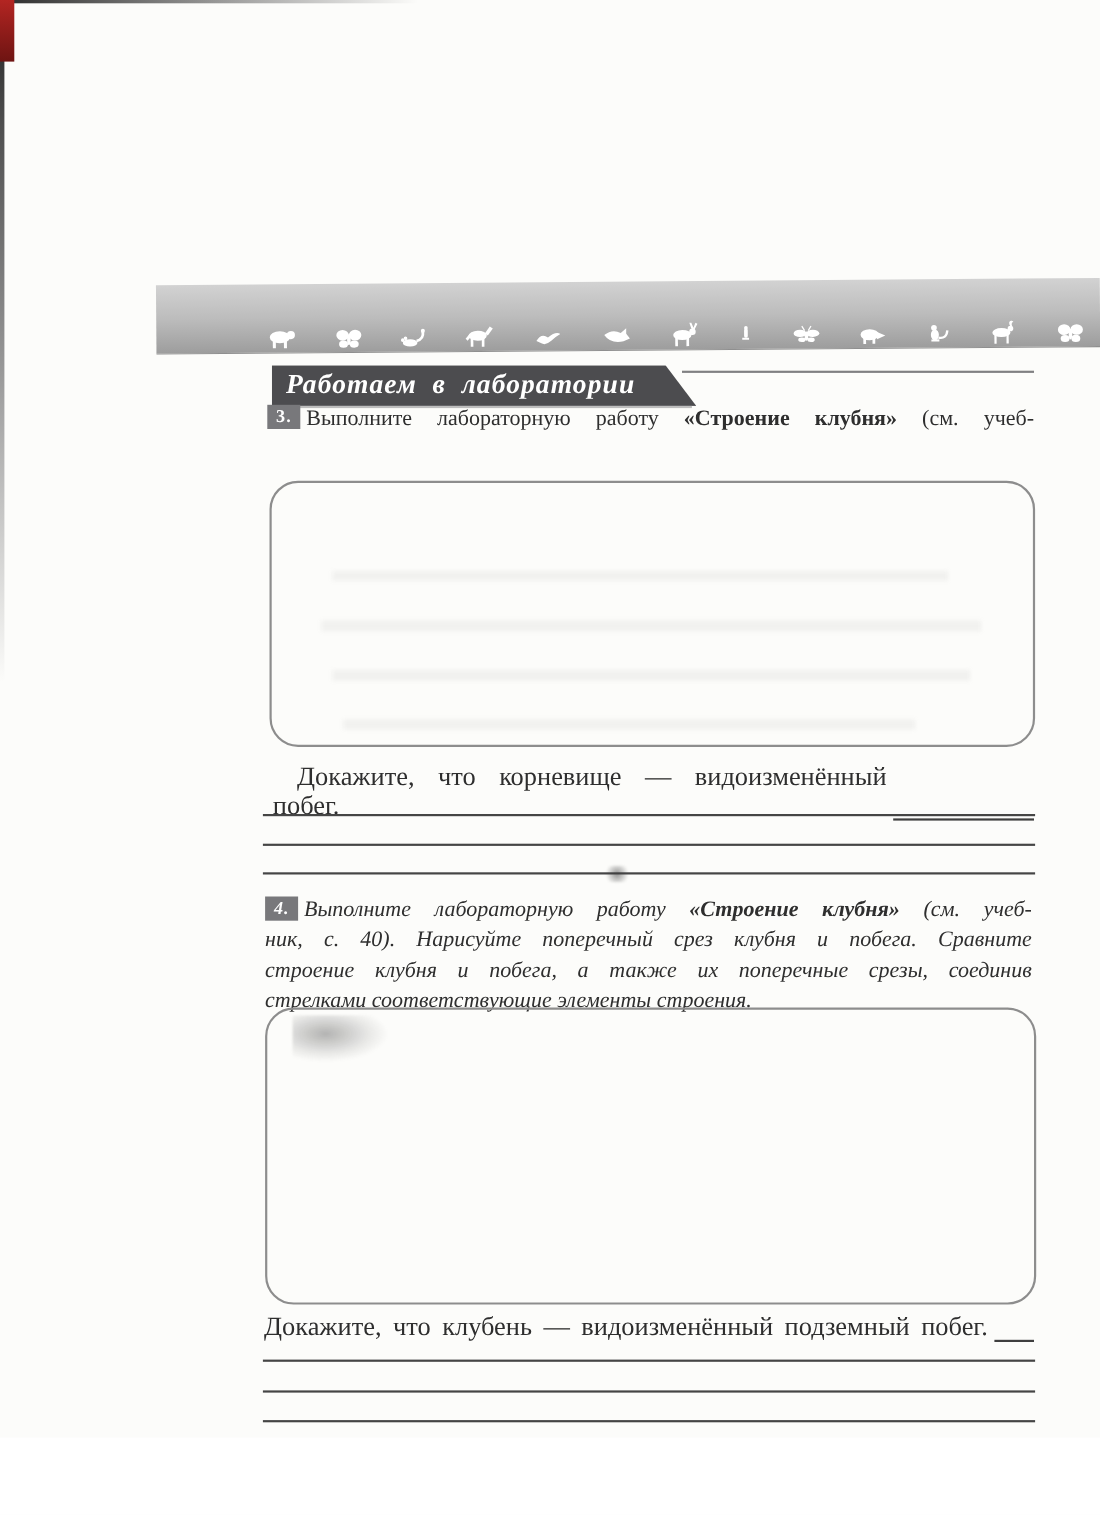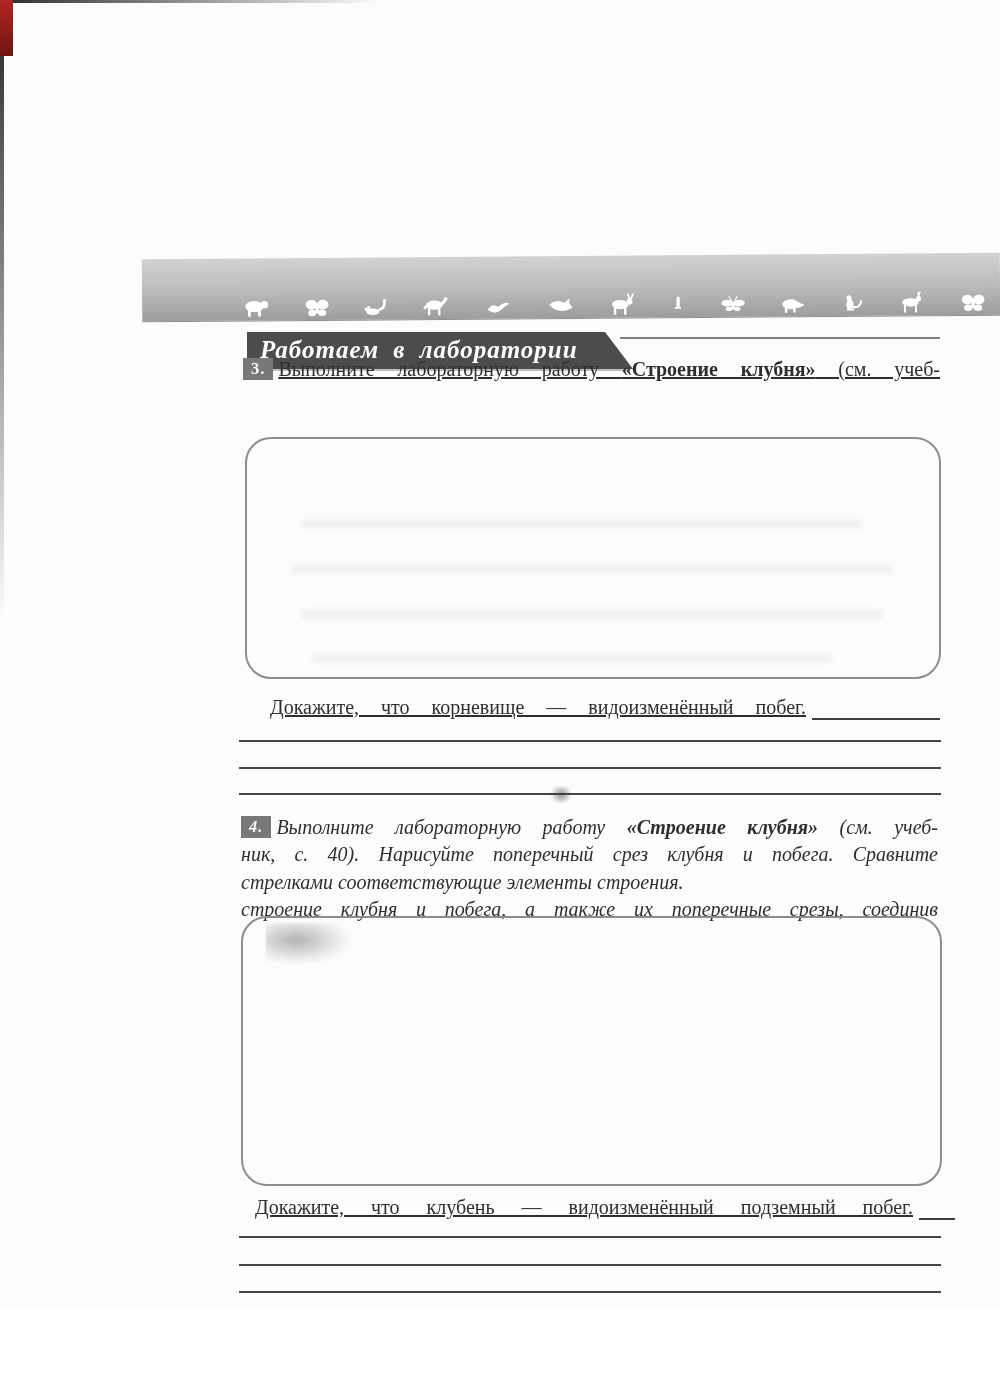--- a/index.html
+++ b/index.html
@@ -38,21 +38,21 @@
   .tline b{font-weight:bold;}
   .badge{display:inline-block;background:#78787b;color:#fdfdfd;font-size:16.5px;font-weight:bold;
     line-height:21px;padding:0 8px 1px;margin-right:5px;position:relative;top:-2px;letter-spacing:1px;}
 
   
   .draw-box{position:absolute;border:2px solid #8d8d8d;border-radius:26px;background:transparent;}
   .box1{left:245px;top:437px;width:692px;height:238px;}
   .box2{left:241px;top:916px;width:697px;height:266px;}
 
   
-  .prompt-row{position:absolute;display:flex;align-items:flex-end;font-size:20px;text-decoration:underline;}
+  .prompt-row{position:absolute;display:flex;align-items:flex-end;font-size:24px;}
   .prompt-text{flex:1;text-align:justify;text-align-last:justify;line-height:26px;}
   .indent{text-indent:22px;}
   .wline{border-bottom:2px solid #3f3f3f;margin-left:6px;}
 
   
   .ans{position:absolute;left:239px;width:702px;height:2px;background:#454545;}
 
   
   .footer-rule{position:absolute;left:143px;top:1336px;width:857px;height:2px;background:#3c3c3c;}
   .page-badge{position:absolute;left:560px;top:1307px;width:41px;height:67px;background:#15803d;
@@ -185,21 +185,21 @@
       </span>
     </div>
   </div>
 
   <div class="section-banner">
     <span>Работаем в лаборатории</span>
   </div>
   <div class="banner-shadow"></div>
   <div class="banner-rule"></div>
 
-  <div class="task" style="left:243px;top:356px;text-decoration:underline;">
+  <div class="task" style="left:243px;top:367px;">
     <div class="tline jl">
       <span class="badge">3.</span><span>Выполните лабораторную работу </span><b>«Строение клубня»</b><span> (см. учеб-</span>
     </div>
   </div>
 
   <div class="draw-box box1">
     <div class="ghost" style="position:absolute;left:55px;top:80px;width:560px;height:9px;"></div>
     <div class="ghost" style="position:absolute;left:45px;top:125px;width:600px;height:10px;"></div>
     <div class="ghost" style="position:absolute;left:55px;top:170px;width:580px;height:10px;"></div>
     <div class="ghost" style="position:absolute;left:65px;top:215px;width:520px;height:9px;"></div>
@@ -215,32 +215,32 @@
   <div class="ans" style="top:793px;"></div>
   <div class="smudge-b"></div>
 
   <div class="task" style="left:241px;top:814px;font-style:italic;">
     <div class="tline jl">
       <span class="badge">4.</span><span>Выполните лабораторную работу </span><b>«Строение клубня»</b><span> (см. учеб-</span>
     </div>
     <div class="tline jl">
       <span>ник, с. 40). Нарисуйте поперечный срез клубня и побега. Сравните</span>
     </div>
+    <div class="tline jl">
+      <span>строение клубня и побега, а также их поперечные срезы, соединив</span>
+    </div>
     <div class="tline">
       <span>стрелками соответствующие элементы строения.</span>
     </div>
-    <div class="tline jl">
-      <span>строение клубня и побега, а также их поперечные срезы, соединив</span>
-    </div>
   </div>
 
   <div class="draw-box box2"></div>
   <div class="smudge-a"></div>
 
-  <div class="prompt-row" style="left:255px;top:1194px;width:700px;">
+  <div class="prompt-row" style="left:240px;top:1194px;width:700px;">
     <span class="prompt-text">Докажите, что клубень — видоизменённый подземный побег.</span>
     <span class="wline" style="width:36px;"></span>
   </div>
 
   <div class="ans" style="top:1236px;"></div>
   <div class="ans" style="top:1264px;"></div>
   <div class="ans" style="top:1291px;"></div>
 
   <div class="footer-rule"></div>
   <div class="page-badge">

